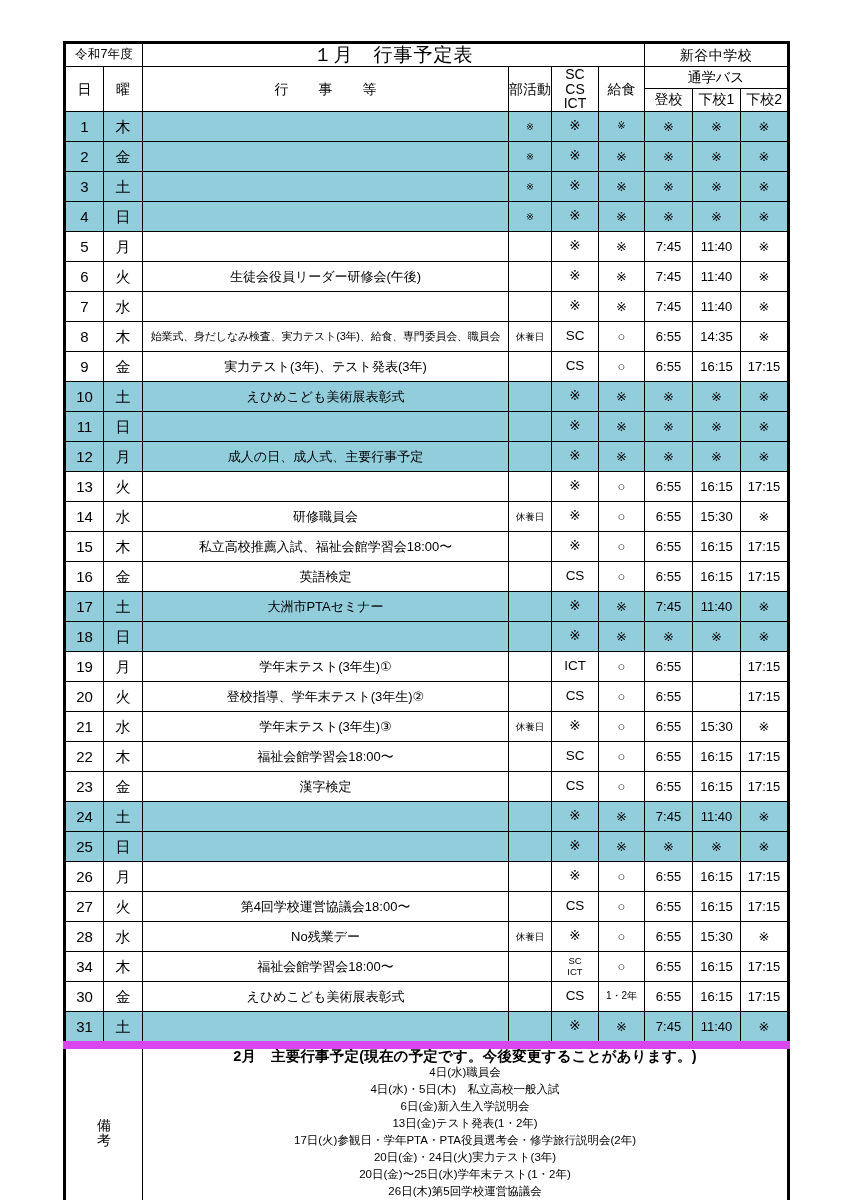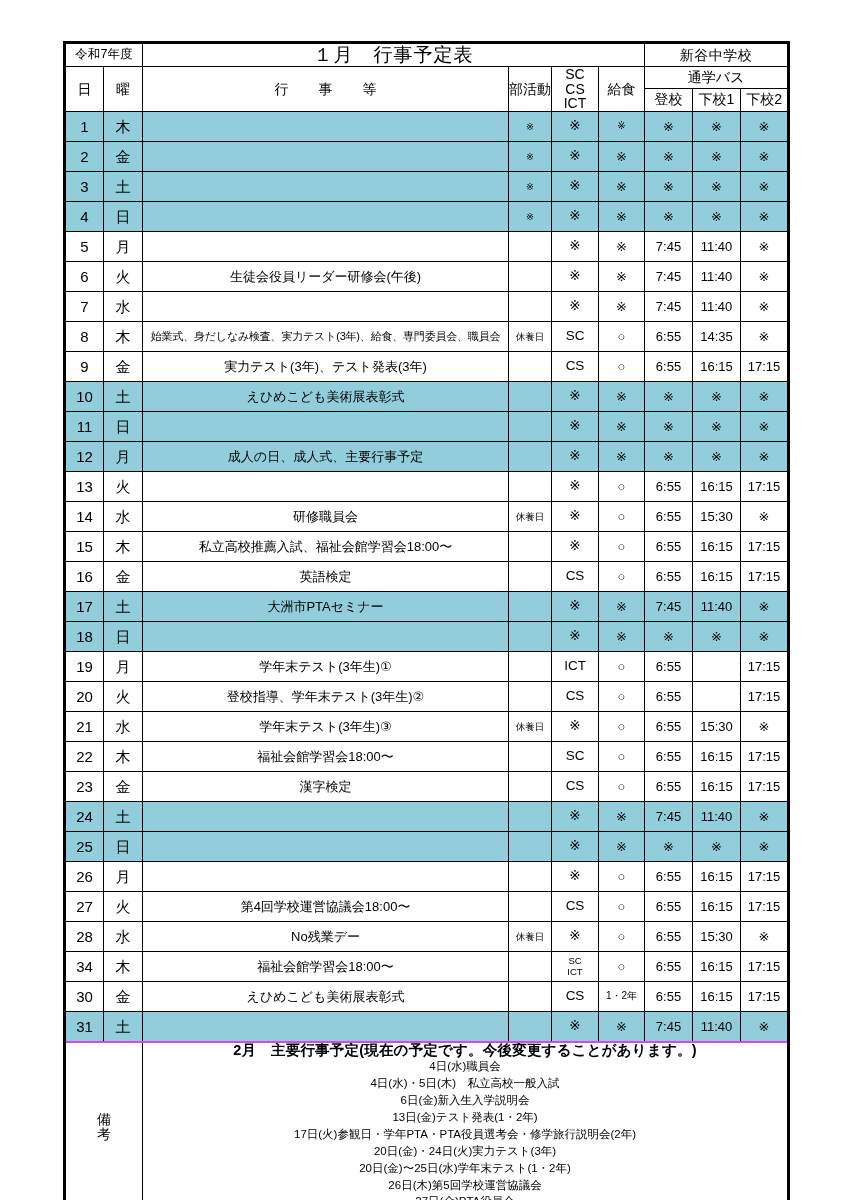--- a/index.html
+++ b/index.html
@@ -59,21 +59,21 @@
   td.c-sc{font-size:13.5px;}
   td.c-sc.two{font-size:9.5px;line-height:1.12;}
   td.c-sc.two span{display:block;}
   td.c-kyushoku{font-size:13px;}
   td.c-kyushoku.small{font-size:10px;}
   td.c-bus{font-size:13px;}
   td.c-bus.two{font-size:9.5px;line-height:1.15;padding-left:46px;}
   td.c-bus.two span{display:block;}
   tr.hl td{background:#92cddc;}
 
-  tr.lastday td{border-bottom:2px solid #d946ef;}
+  tr.lastday td{border-bottom:8px solid #d946ef;}
 
   
   .rm-label{
     font-size:14px;line-height:2.6;
     width:36px;
   }
   .rm-label span{display:block;}
   .rm-body{
     text-align:left;vertical-align:top;
     padding:4px 0 6px 12px;

